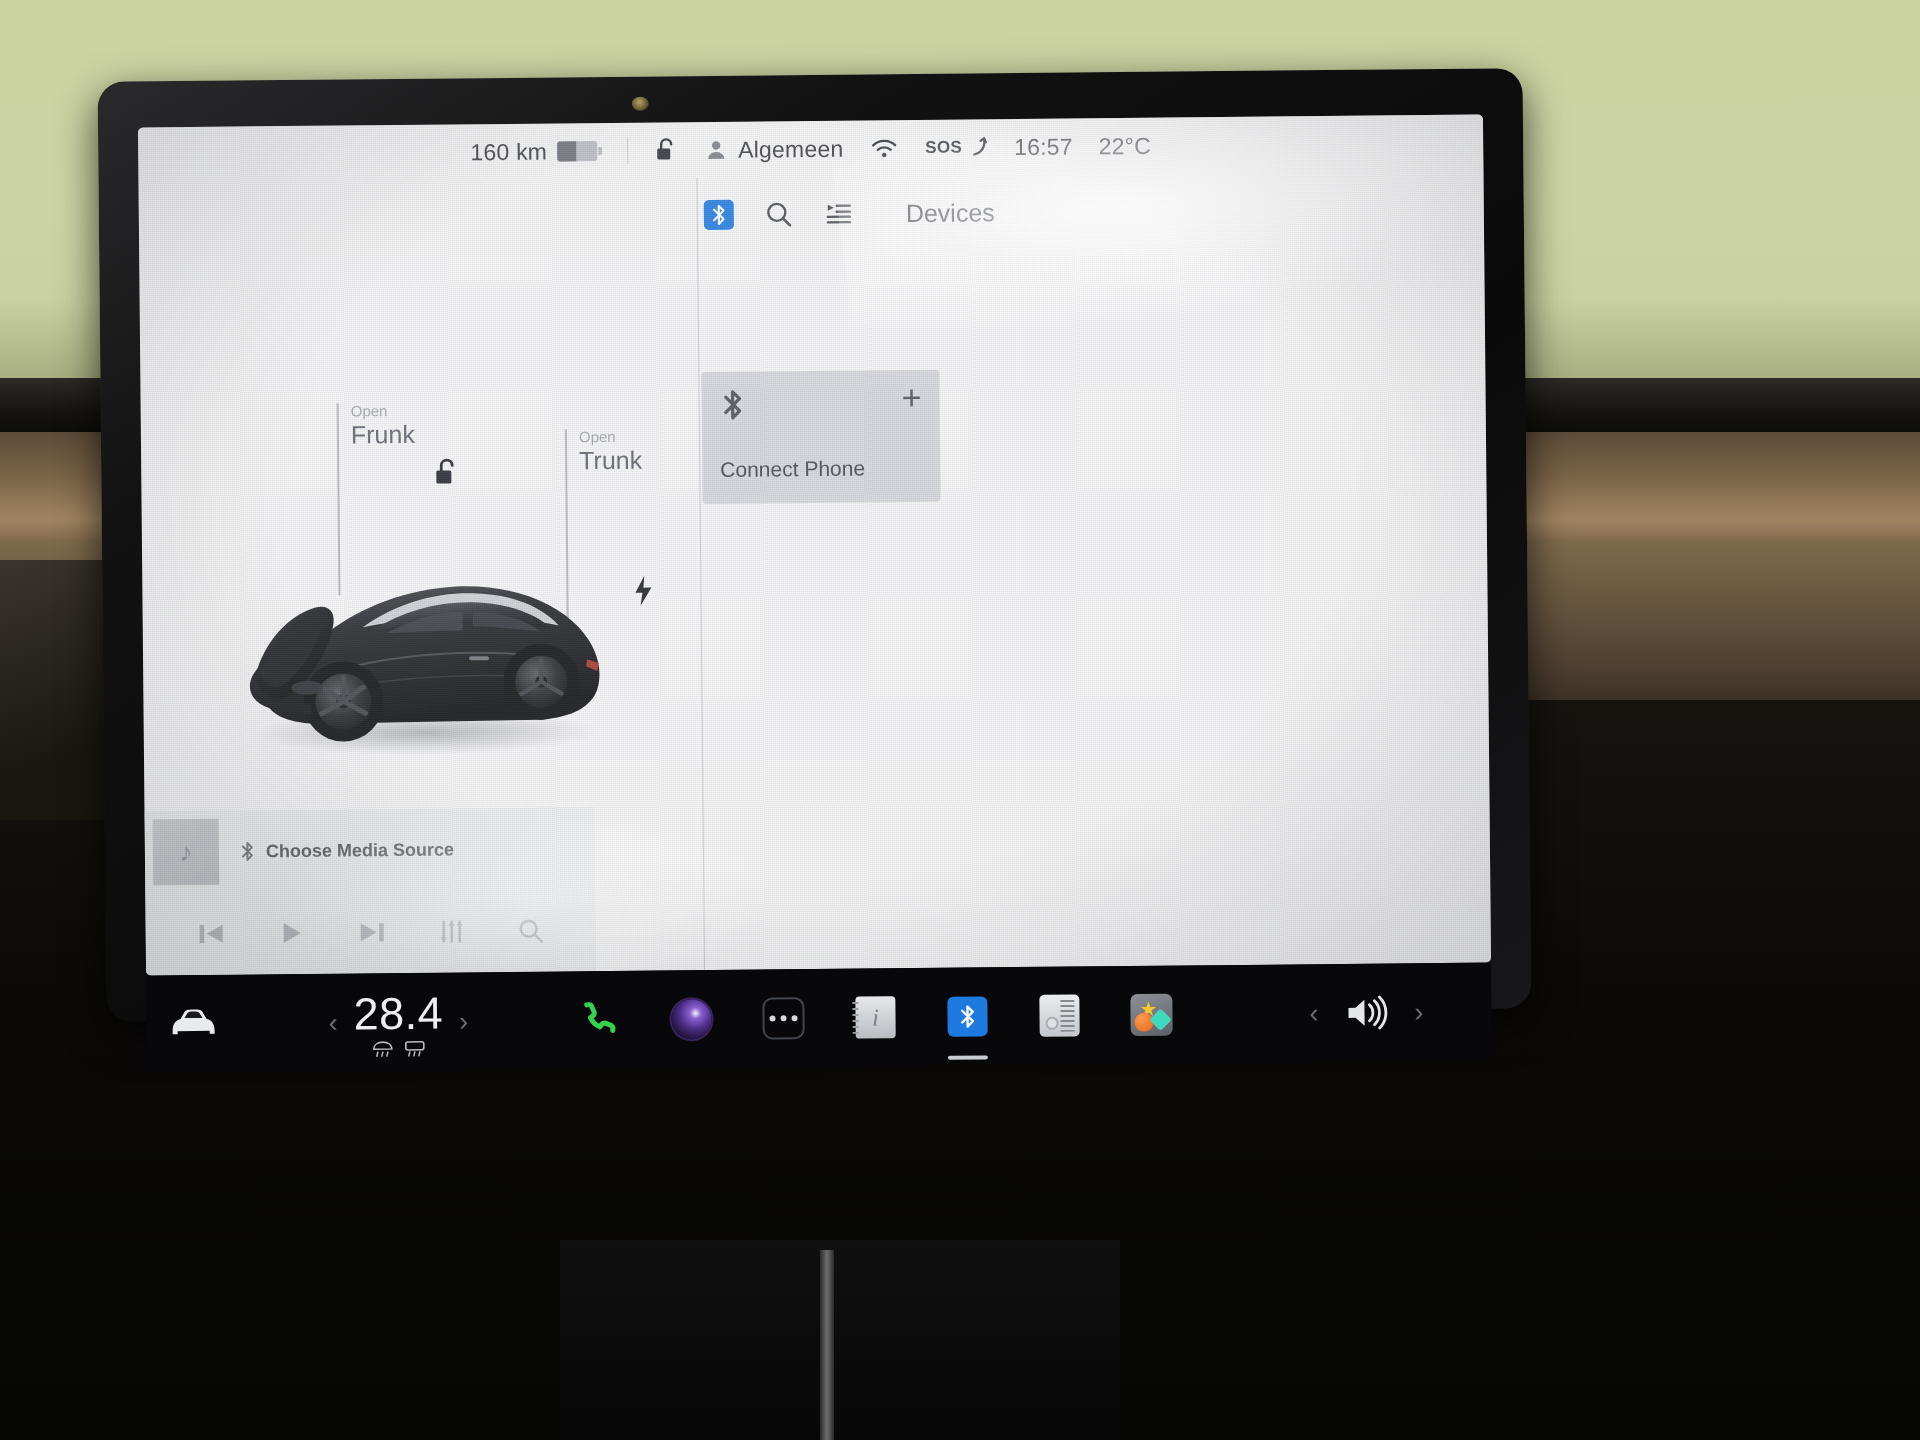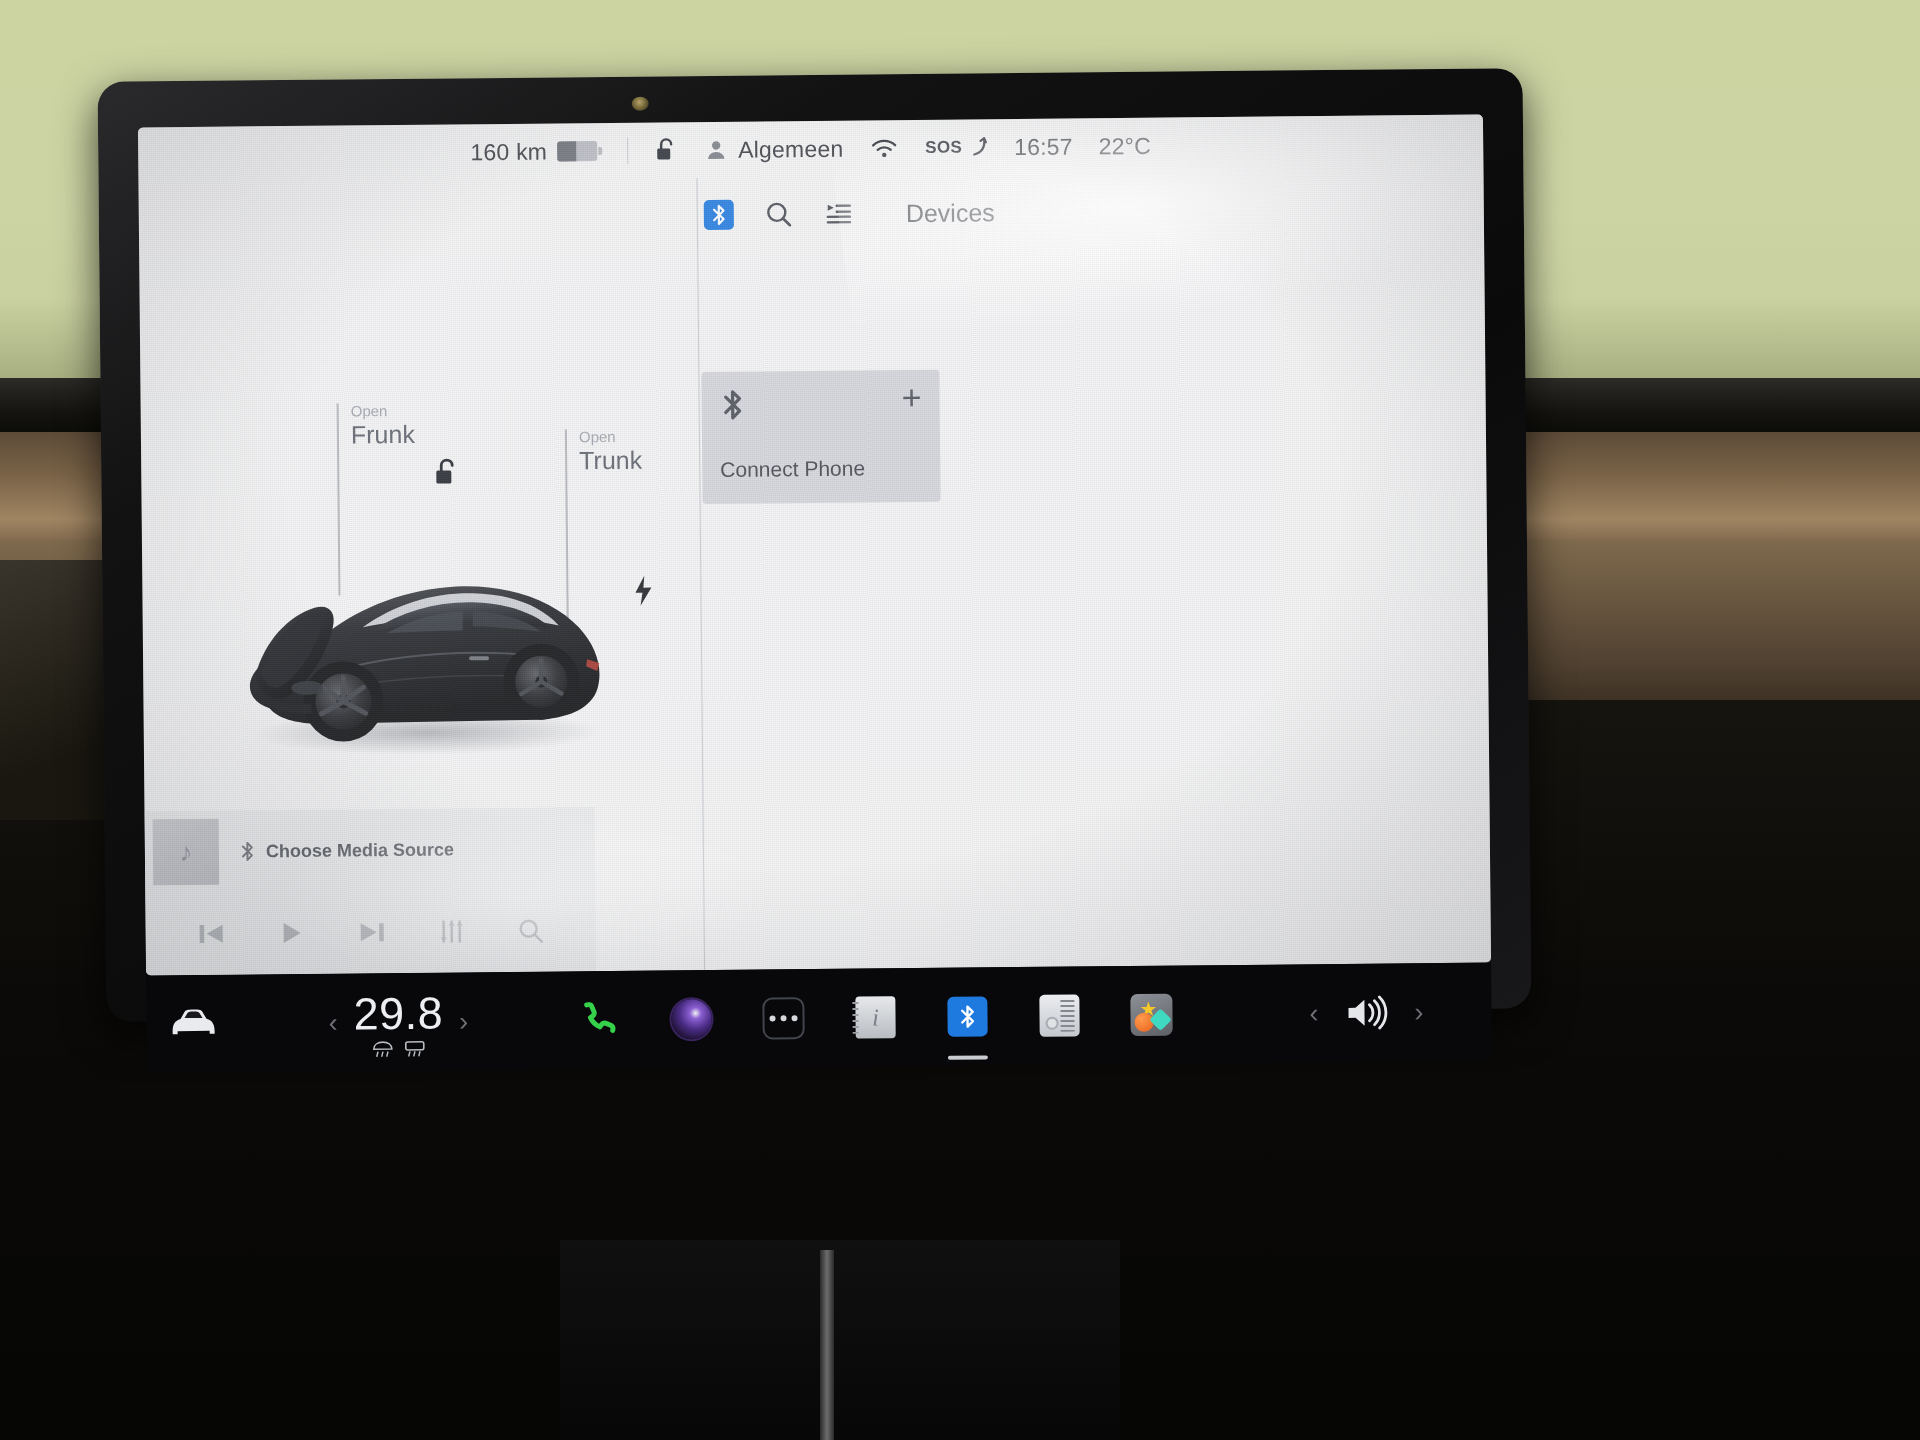--- a/index.html
+++ b/index.html
@@ -561,21 +561,21 @@
       <div class="tb-left">
         <svg class="car-glyph" width="50" height="34" viewBox="0 0 50 34">
           <path d="M4 24 C4 16 8 13 12 12 L16 5 C17 3 19 2.5 25 2.5 C31 2.5 33 3 34 5 L38 12
                    C42 13 46 16 46 24 L46 27 L41 27 L41 24 L9 24 L9 27 L4 27 Z" fill="#e8eaee"></path>
           <path d="M16 11 L19 6 C20 4.6 22 4.4 25 4.4 C28 4.4 30 4.6 31 6 L34 11 Z" fill="#1a1a1d"></path>
         </svg>
 
         <div class="temp-ctrl">
           <span class="arrow">‹</span>
           <div class="temp-wrap">
-            <span class="temp-val">29.8</span>
+            <span class="temp-val">28.4</span>
             <div class="defrost-row">
               <svg width="22" height="16" viewBox="0 0 22 16">
                 <path d="M2 8 C2 3.5 6 1 11 1 C16 1 20 3.5 20 8 Z" fill="none" stroke="#b8bbc0" stroke-width="1.6"></path>
                 <g stroke="#b8bbc0" stroke-width="1.5" stroke-linecap="round">
                   <line x1="6" y1="11" x2="5" y2="15"></line>
                   <line x1="11" y1="11" x2="10" y2="15"></line>
                   <line x1="16" y1="11" x2="15" y2="15"></line>
                 </g>
               </svg>
               <svg width="22" height="16" viewBox="0 0 22 16">

